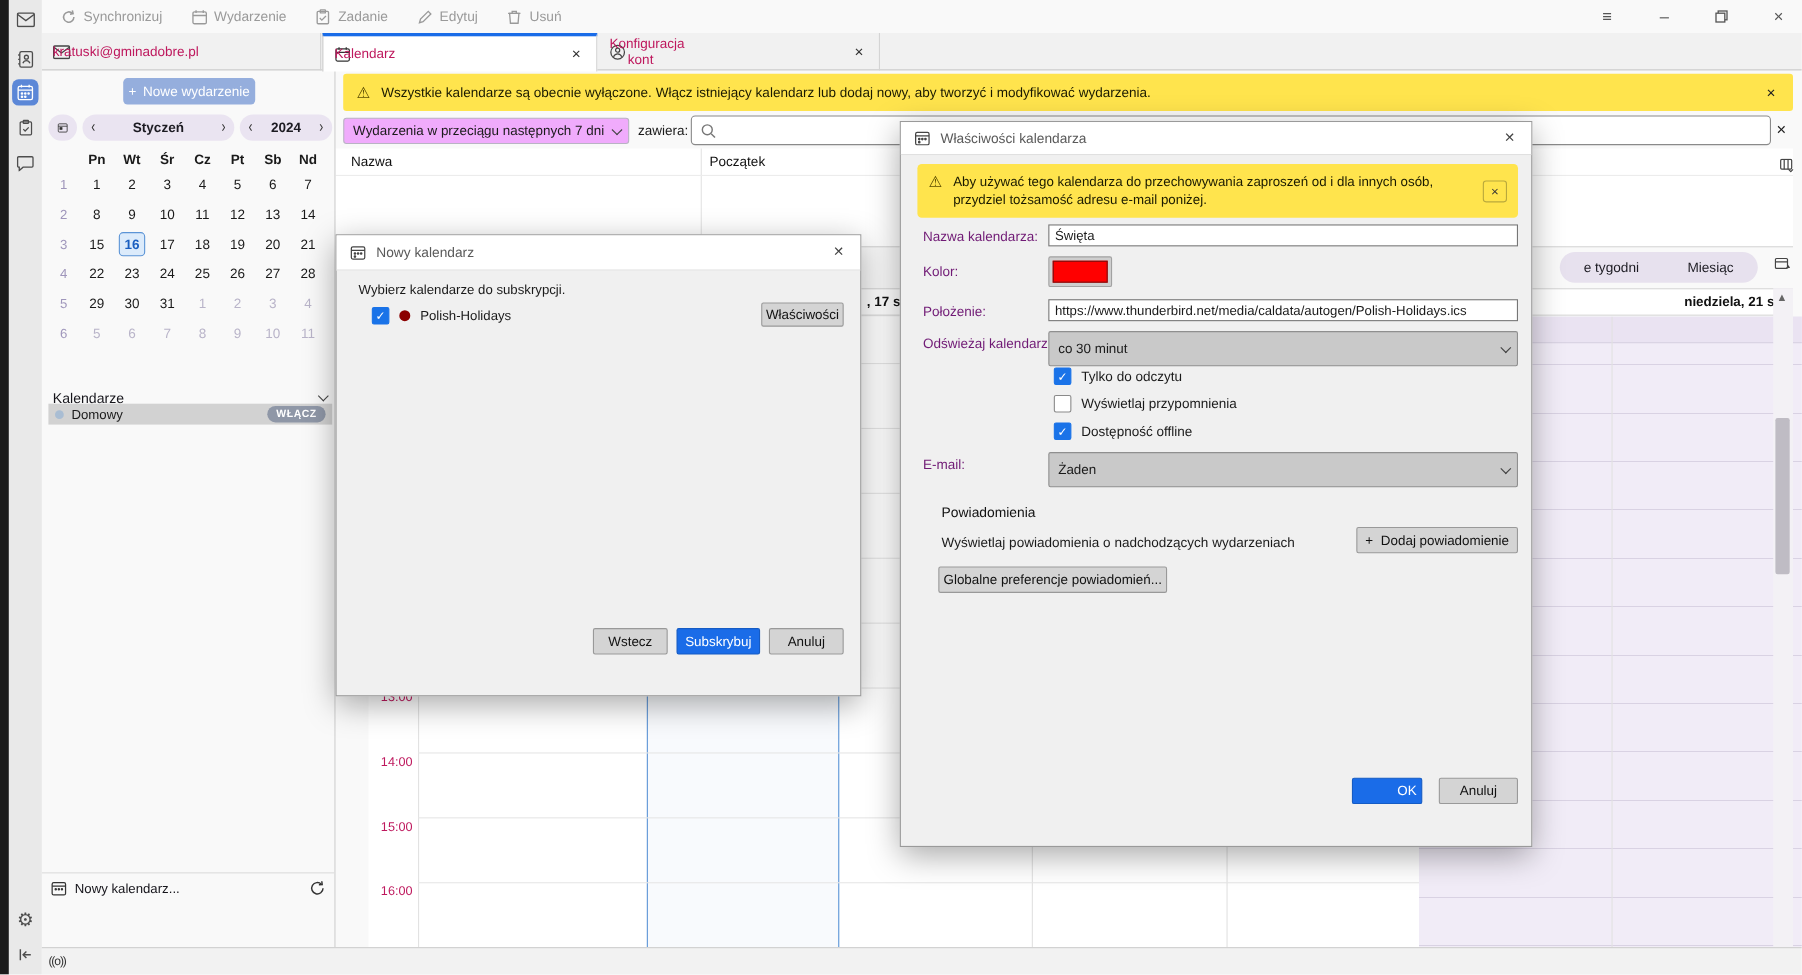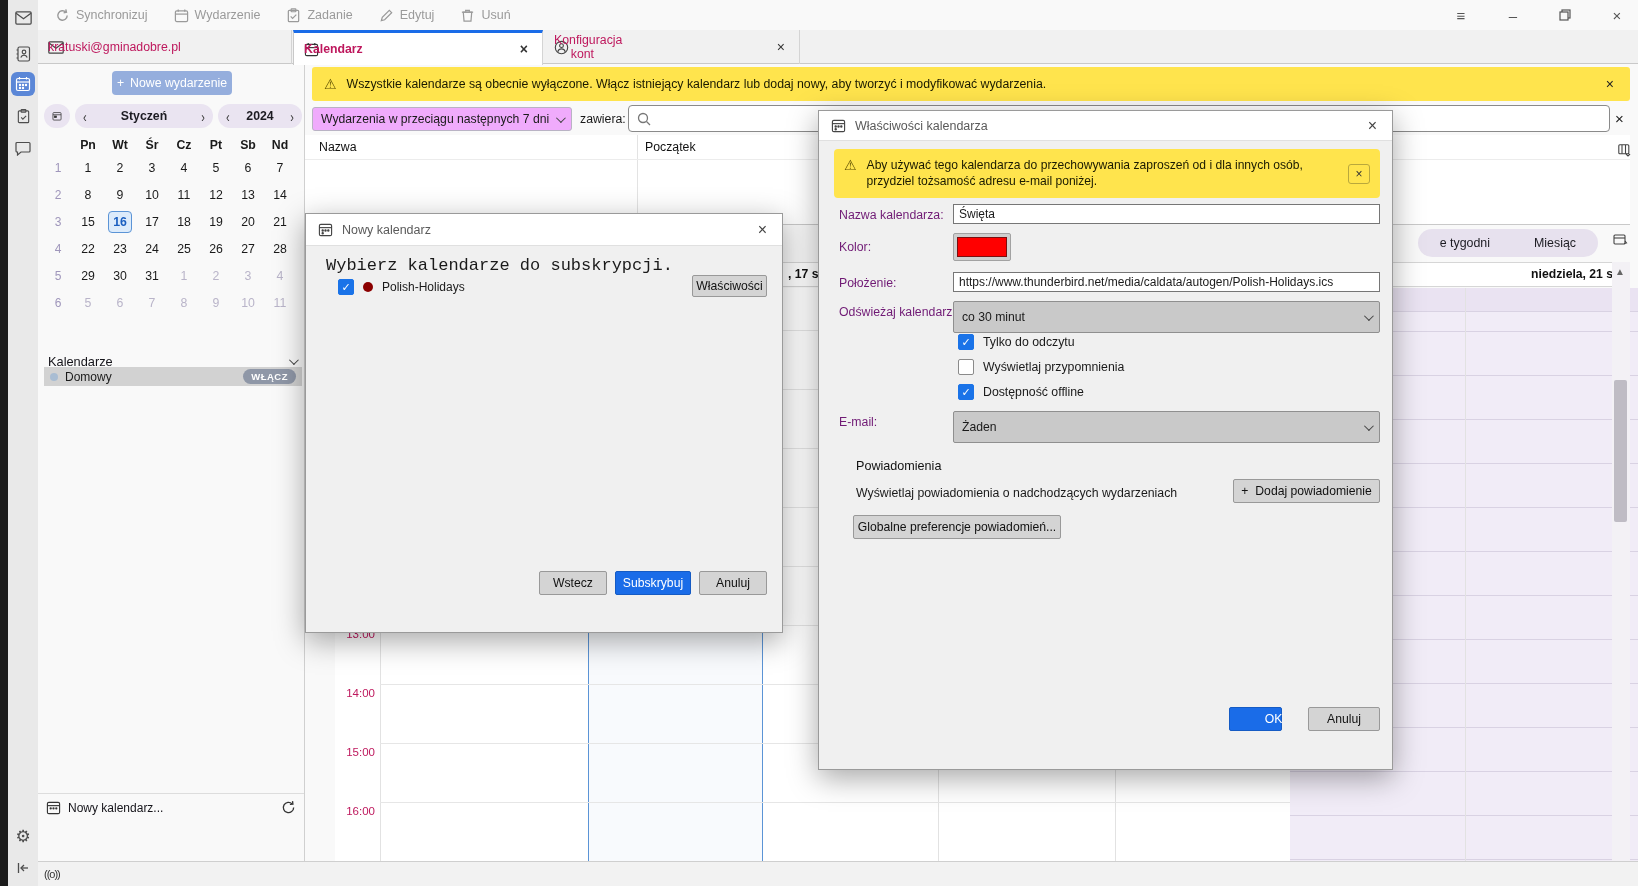--- a/index.html
+++ b/index.html
@@ -15,21 +15,21 @@
   #toolbar-items { left:47px; top:0; height:30px; display:flex; align-items:center; gap:26px; position:absolute; }
   .tb-item { display:flex; align-items:center; gap:6px; color:#9a9a9a; font-size:12.5px; }
   .win-controls { position:absolute; right:10px; top:0; height:30px; display:flex; align-items:center; gap:30px; color:#555; }
   .win-btn { font-size:15px; width:22px; text-align:center; cursor:default; }
 
   
   #tabbar { left:38px; top:30px; width:1600px; height:34px; background:#f1f1f1; border-bottom:1px solid #c9c9c9; z-index:5; }
   .tab { position:absolute; top:0; height:34px; display:flex; align-items:center; gap:8px; padding:0 10px; border-right:1px solid #d4d4d4; color:#222; }
   .tab .tlabel { font-size:12.3px; }
   .tab-close { margin-left:auto; color:#333; font-size:14px; padding:0 4px; }
-  #tab-active { background:#fff; border-top:3px solid #1a6ce8; border-left:1px solid #c9c9c9; height:35px;font-weight:bold; }
+  #tab-active { background:#fff; border-top:3px solid #1a6ce8; border-left:1px solid #c9c9c9; height:35px; }
 
   
   #rail { left:8px; top:0; width:30px; height:886px; background:#e9e9e9; z-index:5; }
   .rail-ic { position:absolute; left:3px; width:24px; height:24px; color:#4d4d4d; display:flex; align-items:center; justify-content:center; }
   .rail-active { background:#5b87d7; border-radius:6px; color:#fff; }
 
   
   #sidebar { left:38px; top:64px; width:267px; height:797px; background:#f9f9f9; border-right:1px solid #d0d0d0; z-index:4; }
   #new-event-btn { position:absolute; left:74px; top:7px; width:120px; height:24px; background:#95aedd; color:#fff; border:none; border-radius:4px; font-size:12.3px; font-family:inherit; display:flex; align-items:center; justify-content:center; gap:6px; }
   #minical { position:absolute; left:6px; top:40px; width:258px; }
@@ -102,21 +102,21 @@
   .dialog { position:absolute; background:#f0f0f0; border:1px solid #9a9a9a; box-shadow:0 8px 28px rgba(0,0,0,.35); z-index:30; }
   .dlg-title { position:absolute; left:0; top:0; width:100%; background:#fff; border-bottom:1px solid #e0e0e0; display:flex; align-items:center; gap:9px; padding:0 12px; color:#5a5a5a; font-size:12.5px; }
   .dlg-close { margin-left:auto; color:#444; font-size:16px; padding:0 3px; }
   .btn { background:#d4d4d4; border:1px solid #999; border-radius:2px; font-family:inherit; font-size:12.2px; color:#111; display:flex; align-items:center; justify-content:center; }
   .btn-blue { background:#1a6ce8; border-color:#155bc4; color:#fff; }
   .ak::first-letter { text-decoration:underline; }
 
   
   #dlg-new { left:305px; top:213px; width:478px; height:420px; }
   #dlg-new .dlg-title { height:32px; }
-  #nc-instruction { position:absolute; left:20px; top:42px; font-size:17px;font-family:Liberation Mono, monospace; }
+  #nc-instruction { position:absolute; left:20px; top:42px; font-size:12px; }
   #nc-row { position:absolute; left:32px; top:63px; width:430px; height:20px; display:flex; align-items:center; gap:9px; }
   .cbx { width:16px; height:16px; border:1px solid #8a8a8a; border-radius:2px; background:#fff; display:flex; align-items:center; justify-content:center; }
   .cbx.on { background:#1a73e8; border-color:#1a73e8; color:#fff; font-size:11px; }
   #nc-dot { width:10px; height:10px; border-radius:50%; }
   #nc-props-btn { position:absolute; left:386px; top:61px; width:75px; height:22px; }
   #nc-footer { position:absolute; left:0; top:357px; width:100%; height:24px; }
   #nc-back { position:absolute; left:233px; width:68px; height:24px; }
   #nc-sub { position:absolute; left:309px; width:76px; height:24px; }
   #nc-cancel { position:absolute; left:393px; width:68px; height:24px; }
 
@@ -129,21 +129,21 @@
   .pd-label { position:absolute; left:20px; font-size:12.3px; color:#701a75; }
   .pd-input { position:absolute; left:134px; width:427px; height:20px; background:#fff; border:1px solid #767676; font-size:12px; padding:0 5px; display:flex; align-items:center; white-space:nowrap; overflow:hidden; }
   .pd-drop { position:absolute; left:134px; width:427px; height:32px; background:#c9c9c9; border:1px solid #8f8f8f; border-radius:2px; font-size:12.2px; padding:0 8px; display:flex; align-items:center; justify-content:space-between; }
   #pd-swatch { position:absolute; left:134px; top:122px; width:58px; height:28px; background:#cfcfcf; border:1px solid #a2a2a2; border-radius:2px; padding:3px; }
   #pd-swatch .inner { width:100%; height:100%; border:1px solid #7a1010; }
   .pd-cbrow { position:absolute; left:139px; display:flex; align-items:center; gap:9px; height:18px; font-size:12.3px; }
   #pd-notif-h { position:absolute; left:37px; top:348px; font-size:12.6px; color:#111; }
   #pd-notif-t { position:absolute; left:37px; top:375px; font-size:12.3px; }
   #pd-add-btn { position:absolute; left:414px; top:368px; width:147px; height:24px; gap:7px; }
   #pd-global-btn { position:absolute; left:34px; top:404px; width:208px; height:24px; }
-  #pd-ok { position:absolute; left:410px; top:596px; width:53px; height:24px;padding-left:36px; }
+  #pd-ok { position:absolute; left:410px; top:596px; width:64px; height:24px;padding-left:36px; }
   #pd-cancel { position:absolute; left:489px; top:596px; width:72px; height:24px; }
 
   .chev { width:7px; height:7px; border-right:1.6px solid #444; border-bottom:1.6px solid #444; transform:rotate(45deg) translateY(-2px); }
 </style>
 </head>
 <body>
 
 <div id="titlebar" class="abs">
   <div id="toolbar-items">
     <span class="tb-item">

